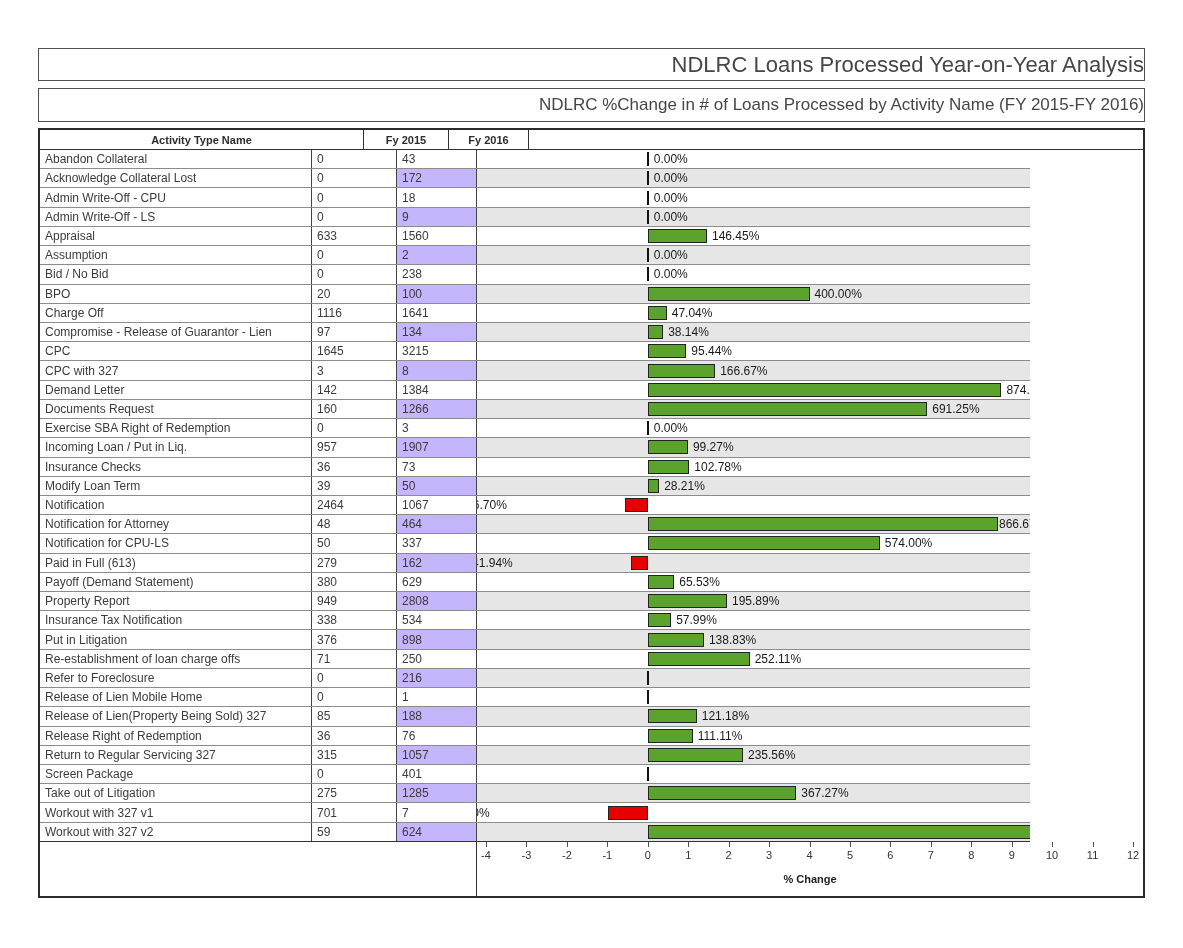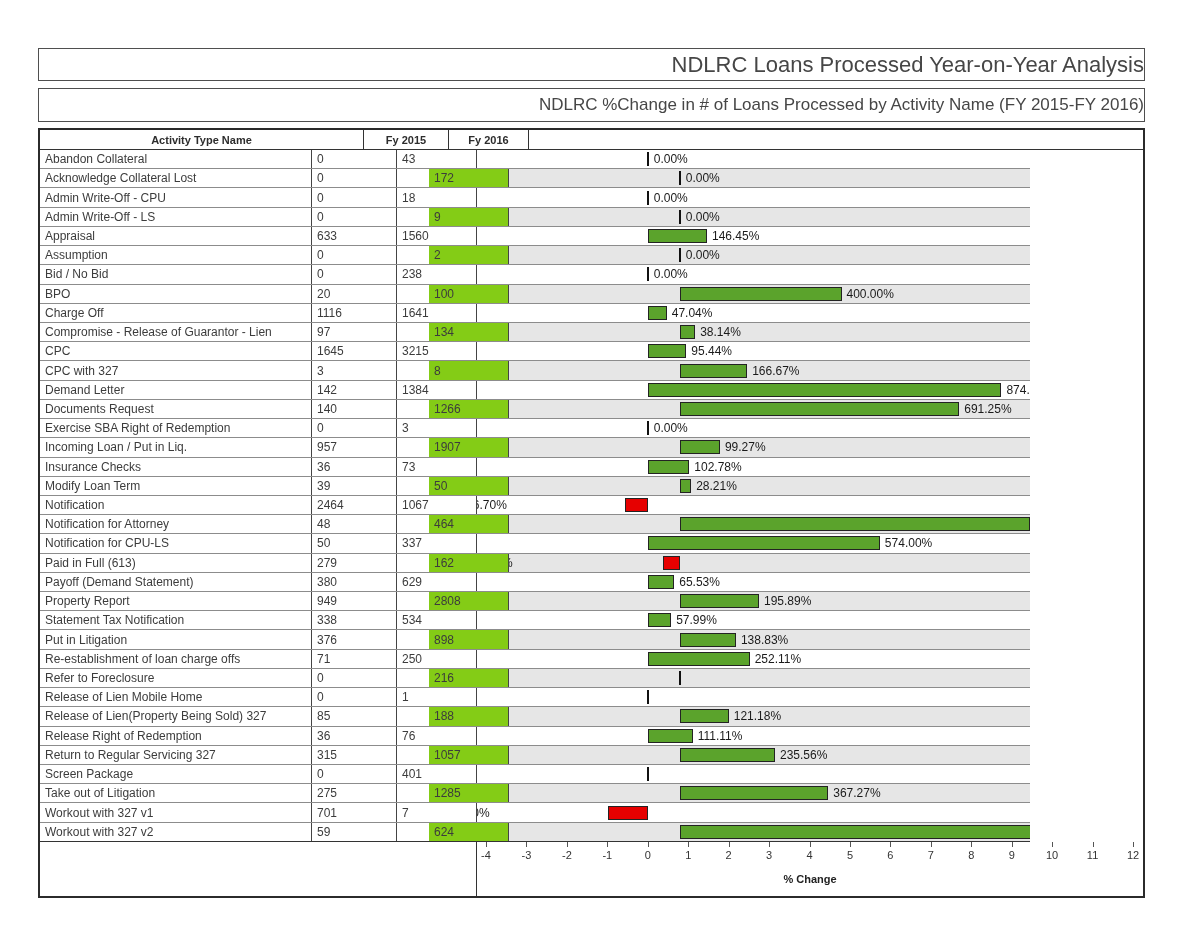--- a/index.html
+++ b/index.html
@@ -21,21 +21,21 @@
   .col-chart{flex:1;}
   .rows-wrap{position:absolute;left:0;top:20px;width:990px;height:692px;
              display:flex;flex-direction:column;}
   .trow{flex:1;display:flex;box-sizing:border-box;border-bottom:1px solid #8c8c8c;}
   .trow:last-child{border-bottom:1px solid #333;}
   .tcell{box-sizing:border-box;font-size:12px;display:flex;align-items:center;
          overflow:hidden;white-space:nowrap;color:#3c3c3c;background:#fff;}
   .c-name{width:272px;border-right:1px solid #444;padding-left:5px;}
   .c-15{width:85px;border-right:1px solid #444;padding-left:5px;}
   .c-16{width:80px;border-right:1px solid #444;padding-left:5px;}
-  .c-16.band{background:#84cc16;margin-left:32px;}
+  .c-16.band{background:#c4b5fd;}
   .c-chart{flex:1;position:relative;padding:0;}
   .c-chart.band{background:#e6e6e6;}
   .bar{position:absolute;top:50%;transform:translateY(-50%);height:14px;
        box-sizing:border-box;border:1px solid #232323;}
   .bar-label{position:absolute;top:50%;transform:translateY(-50%);
              font-size:12px;color:#1a1a1a;}
   .zero-tick{position:absolute;top:50%;transform:translateY(-50%);width:2px;
              height:14px;background:#111;}
   .axis-row{position:absolute;left:0;top:712px;width:1103px;height:54px;display:flex;}
   .axis-left{width:437px;border-right:1px solid #333;box-sizing:border-box;background:#fff;}
@@ -179,21 +179,21 @@
           <div class="tcell c-name">Demand Letter</div>
           <div class="tcell c-15">142</div>
           <div class="tcell c-16">1384</div>
           <div class="tcell c-chart">
             <div class="bar" style="width: 353.687px; left: 170.75px; background: rgb(91, 163, 44);"></div>
             <span class="bar-label" style="left: 529.437px;">874.65%</span>
           </div>
         </div>
         <div class="trow">
           <div class="tcell c-name">Documents Request</div>
-          <div class="tcell c-15">140</div>
+          <div class="tcell c-15">160</div>
           <div class="tcell c-16 band">1266</div>
           <div class="tcell c-chart band">
             <div class="bar" style="width: 279.524px; left: 170.75px; background: rgb(91, 163, 44);"></div>
             <span class="bar-label" style="left: 455.274px;">691.25%</span>
           </div>
         </div>
         <div class="trow">
           <div class="tcell c-name">Exercise SBA Right of Redemption</div>
           <div class="tcell c-15">0</div>
           <div class="tcell c-16">3</div>
@@ -277,21 +277,21 @@
         <div class="trow">
           <div class="tcell c-name">Property Report</div>
           <div class="tcell c-15">949</div>
           <div class="tcell c-16 band">2808</div>
           <div class="tcell c-chart band">
             <div class="bar" style="width: 79.213px; left: 170.75px; background: rgb(91, 163, 44);"></div>
             <span class="bar-label" style="left: 254.963px;">195.89%</span>
           </div>
         </div>
         <div class="trow">
-          <div class="tcell c-name">Statement Tax Notification</div>
+          <div class="tcell c-name">Insurance Tax Notification</div>
           <div class="tcell c-15">338</div>
           <div class="tcell c-16">534</div>
           <div class="tcell c-chart">
             <div class="bar" style="width: 23.4497px; left: 170.75px; background: rgb(91, 163, 44);"></div>
             <span class="bar-label" style="left: 199.2px;">57.99%</span>
           </div>
         </div>
         <div class="trow">
           <div class="tcell c-name">Put in Litigation</div>
           <div class="tcell c-15">376</div>

